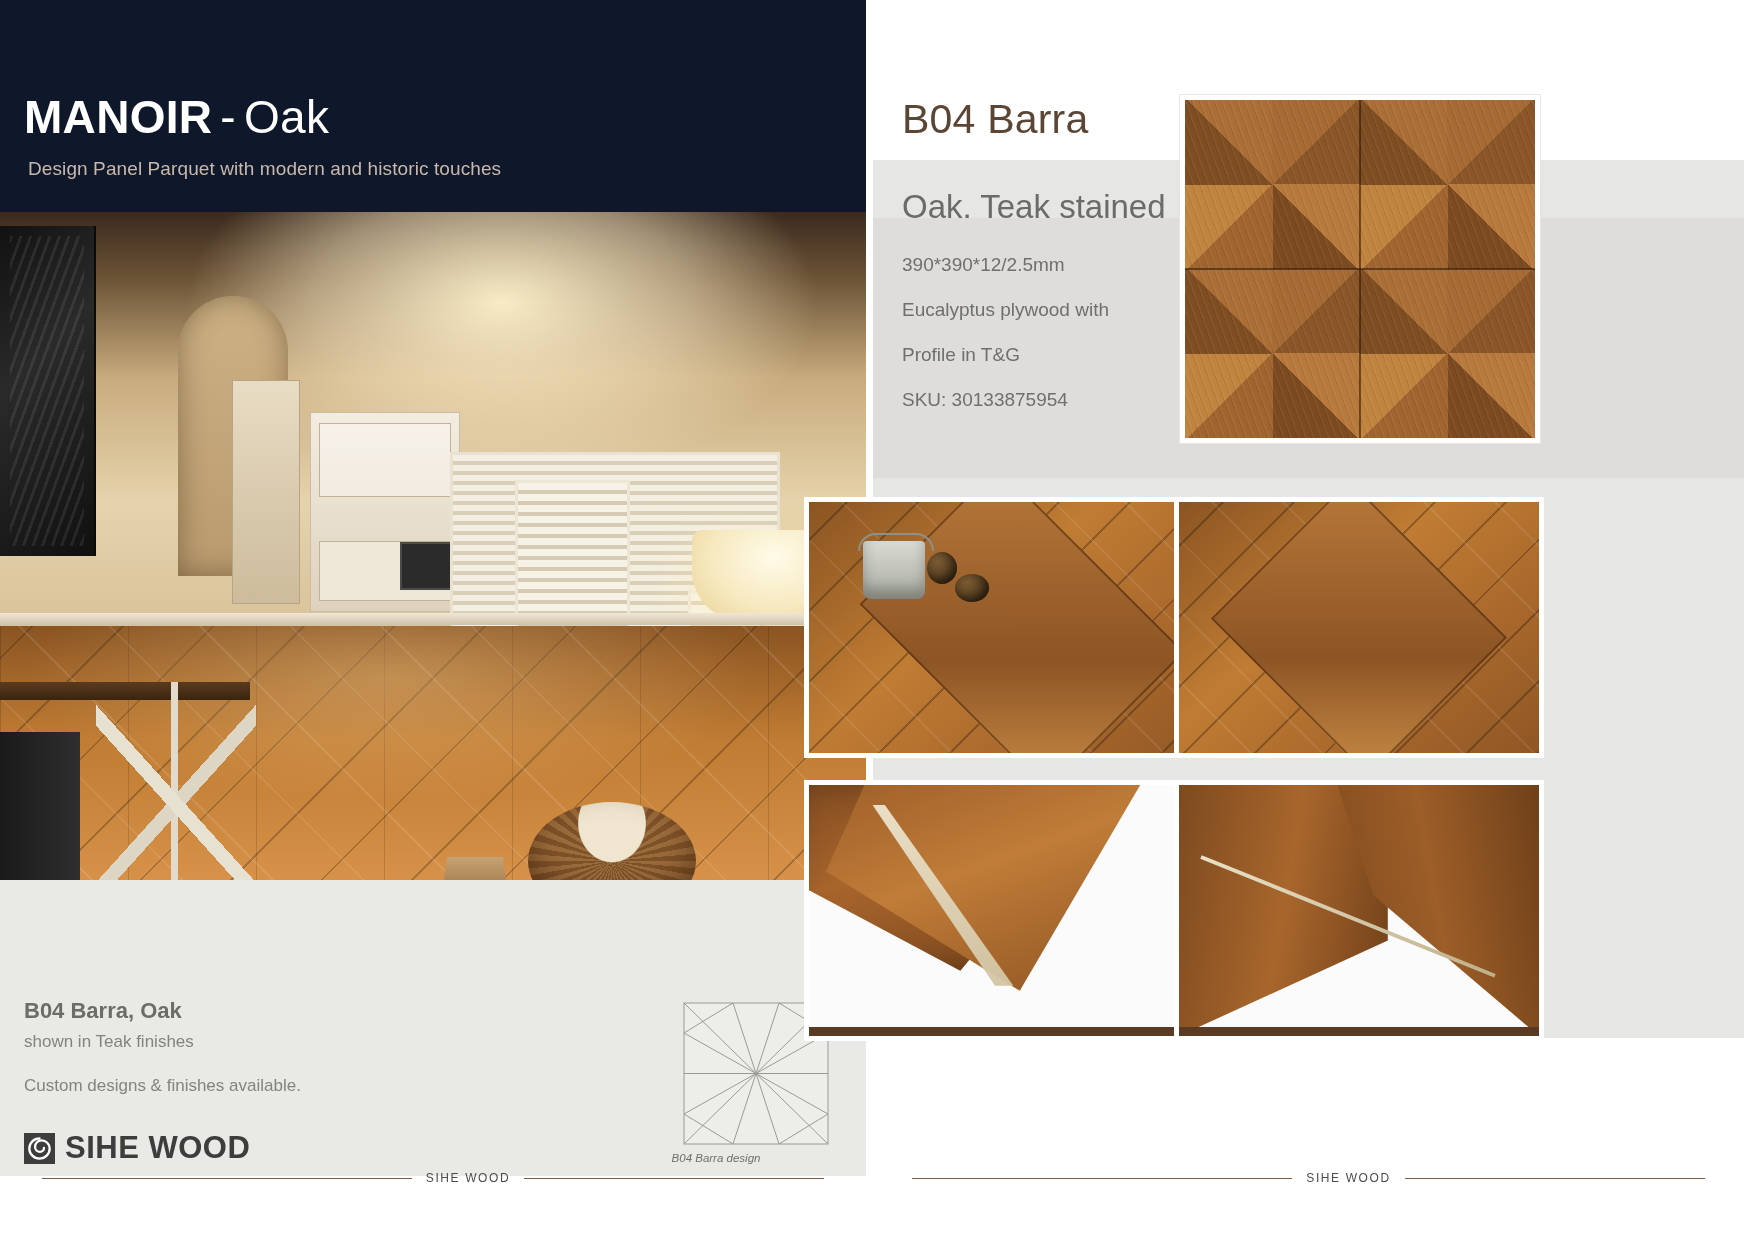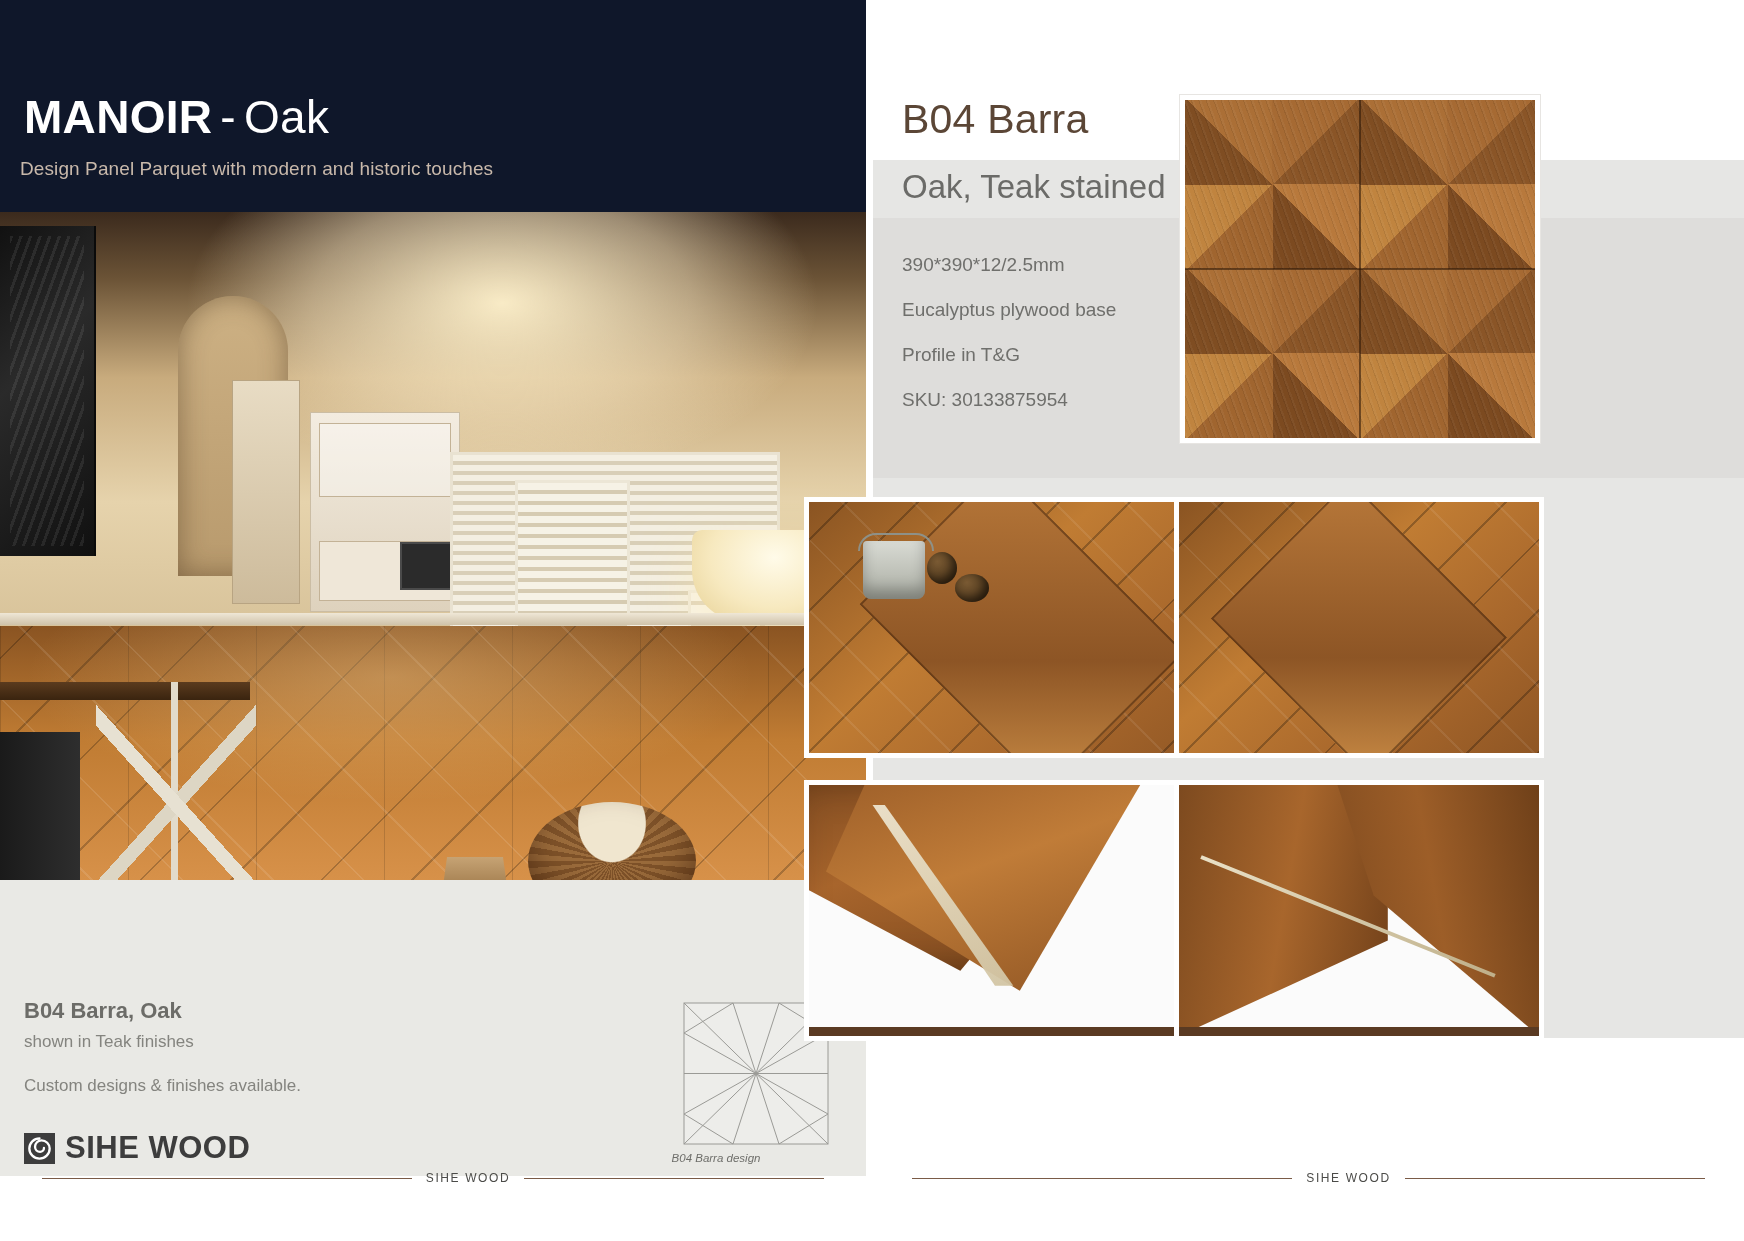--- a/index.html
+++ b/index.html
@@ -21,21 +21,21 @@
   }
   .brand-title{
     position:absolute; left:24px; top:94px;
     font-size:46px; color:#ffffff; letter-spacing:.3px;
     white-space:nowrap; line-height:1;
   }
   .brand-title .bold{ font-weight:700; }
   .brand-title .dash{ font-weight:400; padding:0 8px; }
   .brand-title .light{ font-weight:400; }
   .brand-sub{
-    position:absolute; left:20px; top:158px;
+    position:absolute; left:28px; top:158px;
     font-size:19px; color:#c9b9ab; letter-spacing:.1px; white-space:nowrap;
   }
 
   
   .room-photo{
     position:absolute; left:0; top:212px; width:866px; height:668px;
     overflow:hidden; background:#2a1d14;
   }
   .rp-wall{
     position:absolute; left:0; top:0; width:100%; height:62%;
@@ -205,21 +205,21 @@
   }
   .rp-title{
     position:absolute; left:29px; top:96px;
     font-size:41px; color:#5b4636; font-weight:400; letter-spacing:.2px;
   }
   .rp-subband{
     position:absolute; left:0; top:160px; width:871px; height:58px;
     background:#e6e6e4;
   }
   .rp-sub{
-    position:absolute; left:29px; top:168px;
+    position:absolute; left:29px; top:188px;
     font-size:33px; color:#6b6b68; font-weight:400;
   }
   .rp-specbox{
     position:absolute; left:0; top:218px; width:871px; height:260px;
     background:#dedddb;
   }
   .spec-list{
     position:absolute; left:29px; top:236px;
   }
   .spec-list li{
@@ -457,21 +457,21 @@
 <div class="right-panel">
   <div class="rp-headband"></div>
   <div class="rp-title">B04 Barra</div>
 
   <div class="rp-subband"></div>
   <div class="rp-sub">Oak, Teak stained</div>
 
   <div class="rp-specbox"></div>
   <ul class="spec-list">
     <li>390*390*12/2.5mm</li>
-    <li>Eucalyptus plywood base</li>
+    <li>Eucalyptus plywood with</li>
     <li>Profile in T&amp;G</li>
     <li>SKU: 30133875954</li>
   </ul>
 
   <div class="rp-greyblock"></div>
 
   <div class="swatch-top">
     <div class="parquet">
       <div class="q q1"></div>
       <div class="q q2"></div>

